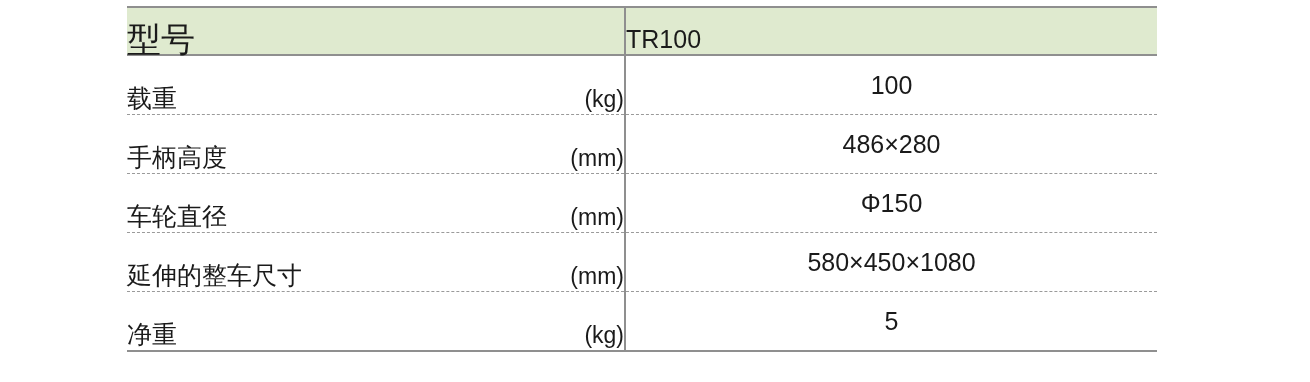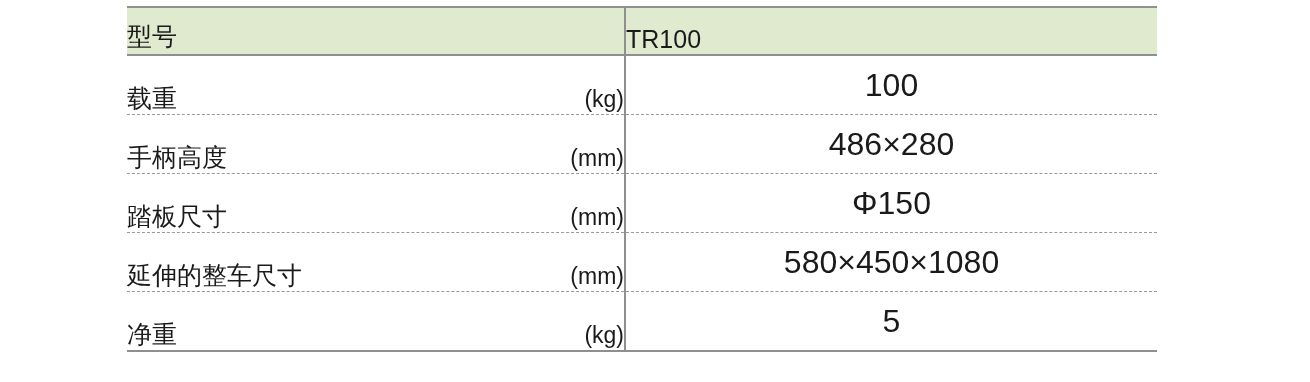--- a/index.html
+++ b/index.html
@@ -40,23 +40,22 @@
     border-bottom: 2px solid #8f8f8f;
     height: 46px;
     padding: 0;
     vertical-align: bottom;
     font-weight: normal;
   }
   th.header-label-cell {
     text-align: left;
     padding: 0 0 4px 12px;
     border-right: 2px solid #8f8f8f;
-    font-size: 25px;
+    font-size: 34px;
     line-height: 30px;
-    font-family: Liberation Mono, monospace;
   }
   th.header-value-cell {
     text-align: left;
     padding: 0 0 4px 0;
     font-size: 25px;
     line-height: 30px;
   }
 
   
   tbody tr.spec-row td {
@@ -92,21 +91,21 @@
     white-space: nowrap;
   }
   .spec-unit {
     font-size: 23px;
     line-height: 30px;
     text-align: right;
     white-space: nowrap;
     margin-top: 28px;
   }
   .spec-value {
-    font-size: 32px;
+    font-size: 25px;
     line-height: 30px;
     white-space: nowrap;
   }
 </style>
 </head>
 <body>
 
 <div id="spec-wrap">
   <table class="spec-table">
     <colgroup>
@@ -134,21 +133,21 @@
             <div class="label-flex">
               <span class="spec-name">手柄高度</span>
               <span class="spec-unit">(mm)</span>
             </div>
           </td>
           <td class="spec-value-cell"><span class="spec-value">486×280</span></td>
         </tr>
         <tr class="spec-row">
           <td class="spec-label-cell">
             <div class="label-flex">
-              <span class="spec-name">踏板尺寸</span>
+              <span class="spec-name">车轮直径</span>
               <span class="spec-unit">(mm)</span>
             </div>
           </td>
           <td class="spec-value-cell"><span class="spec-value">Φ150</span></td>
         </tr>
         <tr class="spec-row">
           <td class="spec-label-cell">
             <div class="label-flex">
               <span class="spec-name">延伸的整车尺寸</span>
               <span class="spec-unit">(mm)</span>

